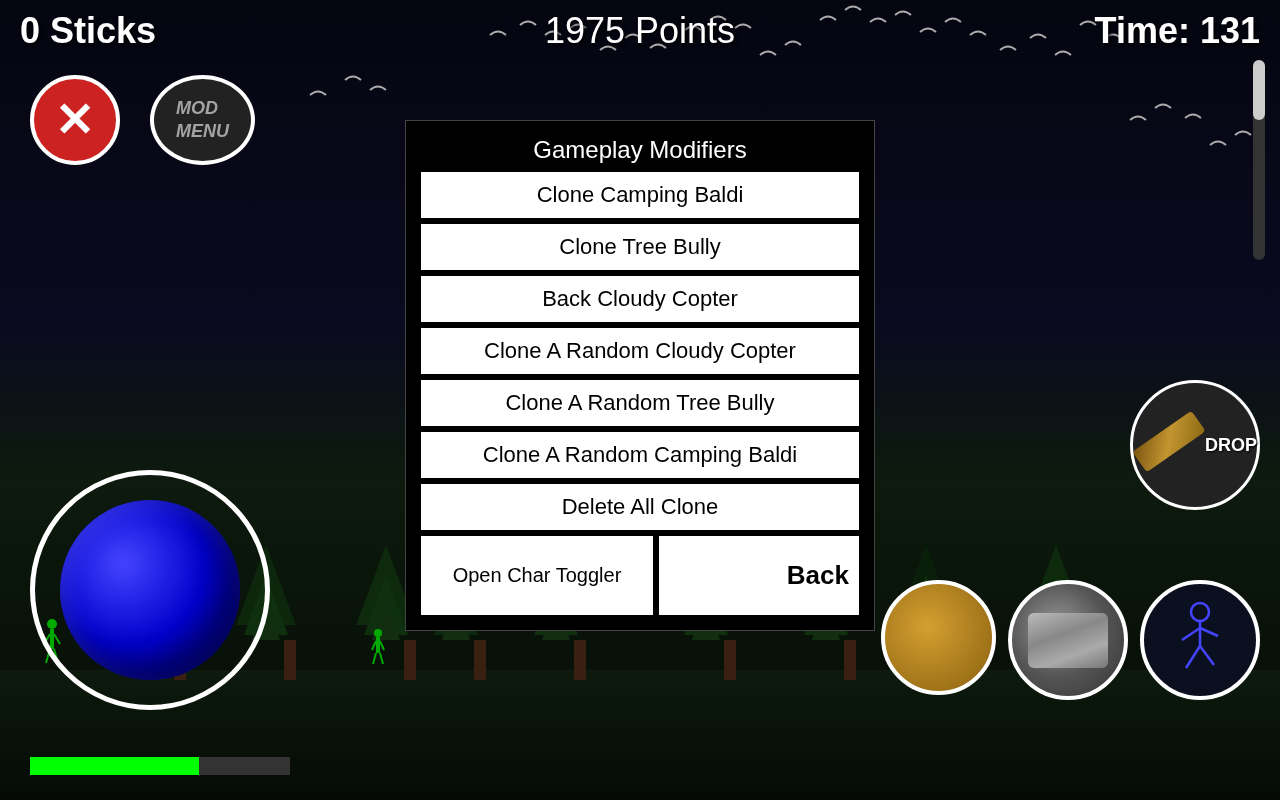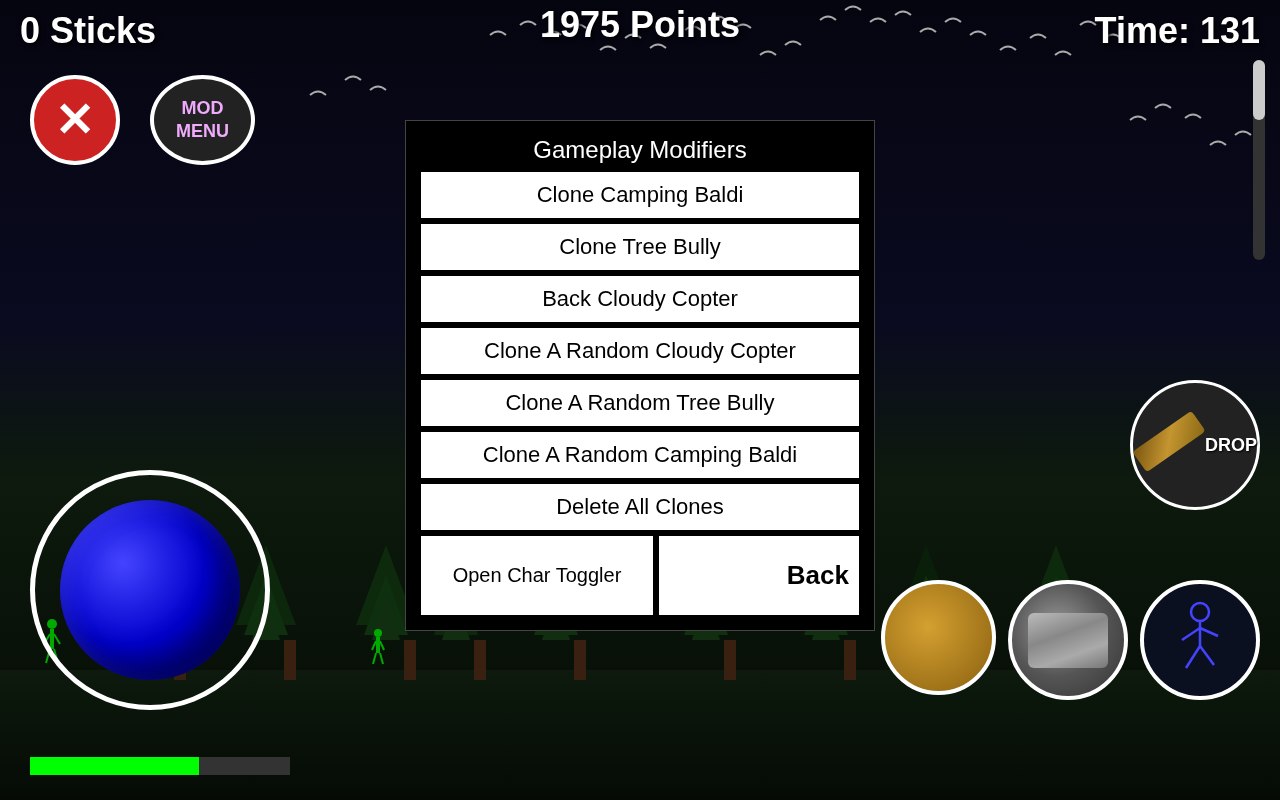--- a/index.html
+++ b/index.html
@@ -88,26 +88,26 @@
       left: 20px;
       color: white;
       font-size: 36px;
       font-weight: bold;
       text-shadow: 2px 2px 4px black;
       z-index: 10;
     }
 
     .hud-points {
       position: absolute;
-      top: 4px;
+      top: 10px;
       left: 50%;
       transform: translateX(-50%);
       color: white;
       font-size: 36px;
-      font-weight: bold;
+      font-weight: normal;
       text-shadow: 2px 2px 4px black;
       z-index: 10;
     }
 
     .hud-time {
       position: absolute;
       top: 10px;
       right: 20px;
       color: white;
       font-size: 36px;
@@ -425,21 +425,21 @@
 
 <div class="scrollbar">
   <div class="scrollbar-thumb"></div>
 </div>
 
 <div class="btn-close">
   <span class="btn-close-x">✕</span>
 </div>
 
 <div class="btn-mod-menu">
-  <span style="color:#f0abfc;font-size:18px;font-weight:bold;line-height:1.3;text-align:center;">MOD<br>MENU</span>
+  <span style="color:#a3a3a3;font-size:18px;font-weight:bold;line-height:1.3;text-align:left;font-style:italic;">MOD<br>MENU</span>
 </div>
 
 <div style="position:absolute; bottom:128px; left:42px; z-index:5;">
   <svg width="20" height="50" viewBox="0 0 20 50">
     <circle cx="10" cy="6" r="5" fill="#00aa00"></circle>
     <rect x="8" y="11" width="4" height="20" fill="#00aa00"></rect>
     <line x1="8" y1="16" x2="2" y2="26" stroke="#00aa00" stroke-width="2"></line>
     <line x1="12" y1="16" x2="18" y2="26" stroke="#00aa00" stroke-width="2"></line>
     <line x1="8" y1="31" x2="4" y2="45" stroke="#00aa00" stroke-width="2"></line>
     <line x1="12" y1="31" x2="16" y2="45" stroke="#00aa00" stroke-width="2"></line>
@@ -470,21 +470,21 @@
 
 <div class="modal-overlay">
   <div class="modal-title">Gameplay Modifiers</div>
 
   <button class="modal-btn">Clone Camping Baldi</button>
   <button class="modal-btn">Clone Tree Bully</button>
   <button class="modal-btn">Back Cloudy Copter</button>
   <button class="modal-btn">Clone A Random Cloudy Copter</button>
   <button class="modal-btn">Clone A Random Tree Bully</button>
   <button class="modal-btn">Clone A Random Camping Baldi</button>
-  <button class="modal-btn">Delete All Clones</button>
+  <button class="modal-btn">Delete All Clone</button>
 
   <div class="modal-bottom-row">
     <button class="modal-btn-half">Open Char Toggler</button>
     <button class="modal-btn-back">Back</button>
   </div>
 </div>
 
 <div class="ball-container">
   <div class="ball"></div>
 </div>

